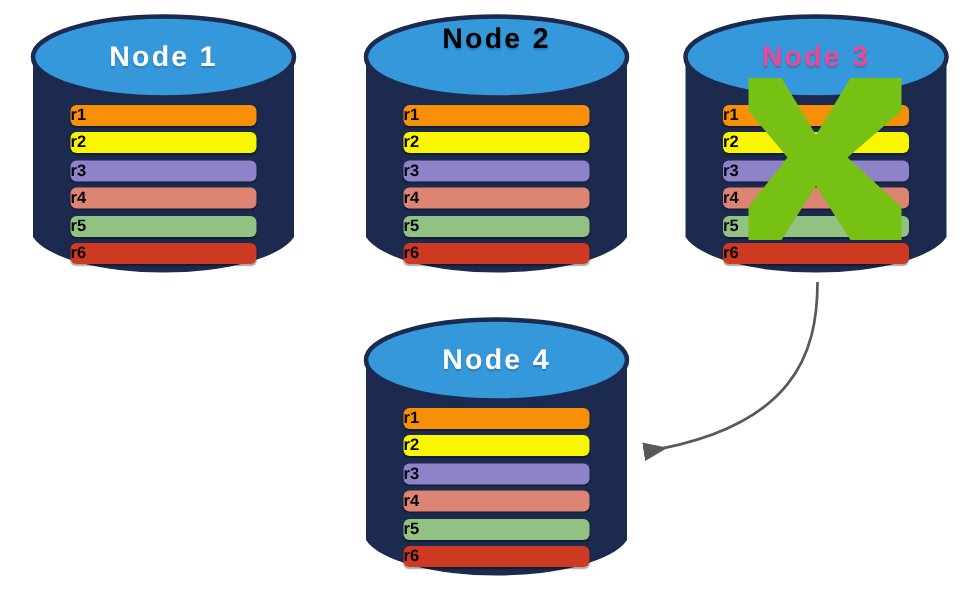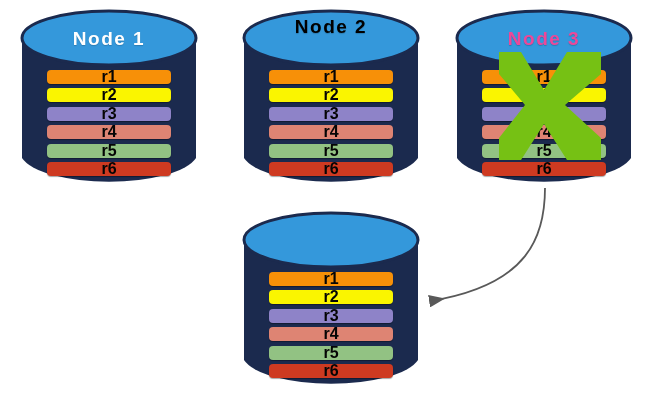--- a/index.html
+++ b/index.html
@@ -47,22 +47,21 @@
     position: absolute;
     left: 0;
     top: 0;
     width: 100%;
   }
   .row-bar {
     position: absolute;
     height: 14px;
     border-radius: 4px;
     box-sizing: border-box;
-    text-align: center;
-    font-size: 16px;
+    font-size: 11px;
     font-weight: bold;
     color: #050505;
     line-height: 14px;
     font-family: "Liberation Sans", sans-serif;
     box-shadow: 0 1px 1px rgba(0,0,0,0.35);
   }
   .overlay-x {
     position: absolute;
     pointer-events: none;
   }
@@ -129,20 +128,21 @@
     <svg class="overlay-x" id="failure-x" width="178" height="186" viewBox="0 0 178 186">
       <path id="failure-x-path" d="M44,44 L66,44 L89,82 L112,44 L146,44 L146,66 L110,97 L146,130 L146,152 L112,152 L89,116 L66,152 L44,152 L44,130 L70,97 L44,66 Z" fill="#76C114"></path>
     </svg>
   </div>
 
   <div class="node" id="node-4-el" style="left: 242px; top: 210px; width: 178px; height: 186px;">
     <svg class="node-svg" width="178" height="186" viewBox="0 0 178 186">
       <path class="cyl-body" d="M2,30 L2,150 A89,30 0 0 0 176,150 L176,30 Z" fill="#1B2A4E"></path>
       <ellipse class="cyl-top" cx="89" cy="30" rx="87" ry="27" fill="#3498DB" stroke="#1B2A4E" stroke-width="3"></ellipse>
     </svg>
+    <div class="node-title" style="top: 20px; color: rgb(255, 255, 255);">Node  4</div>
     <div class="rows">
         <div class="row-bar" style="left: 27px; top: 62px; width: 124px; background: rgb(247, 144, 8); color: rgb(5, 5, 5);">r1</div>
         <div class="row-bar" style="left: 27px; top: 80.4px; width: 124px; background: rgb(250, 245, 0); color: rgb(5, 5, 5);">r2</div>
         <div class="row-bar" style="left: 27px; top: 98.8px; width: 124px; background: rgb(142, 131, 200); color: rgb(5, 5, 5);">r3</div>
         <div class="row-bar" style="left: 27px; top: 117.2px; width: 124px; background: rgb(222, 132, 115); color: rgb(5, 5, 5);">r4</div>
         <div class="row-bar" style="left: 27px; top: 135.6px; width: 124px; background: rgb(146, 194, 131); color: rgb(5, 5, 5);">r5</div>
         <div class="row-bar" style="left: 27px; top: 154px; width: 124px; background: rgb(206, 58, 33); color: rgb(5, 5, 5);">r6</div>
       </div>
   </div>
 

